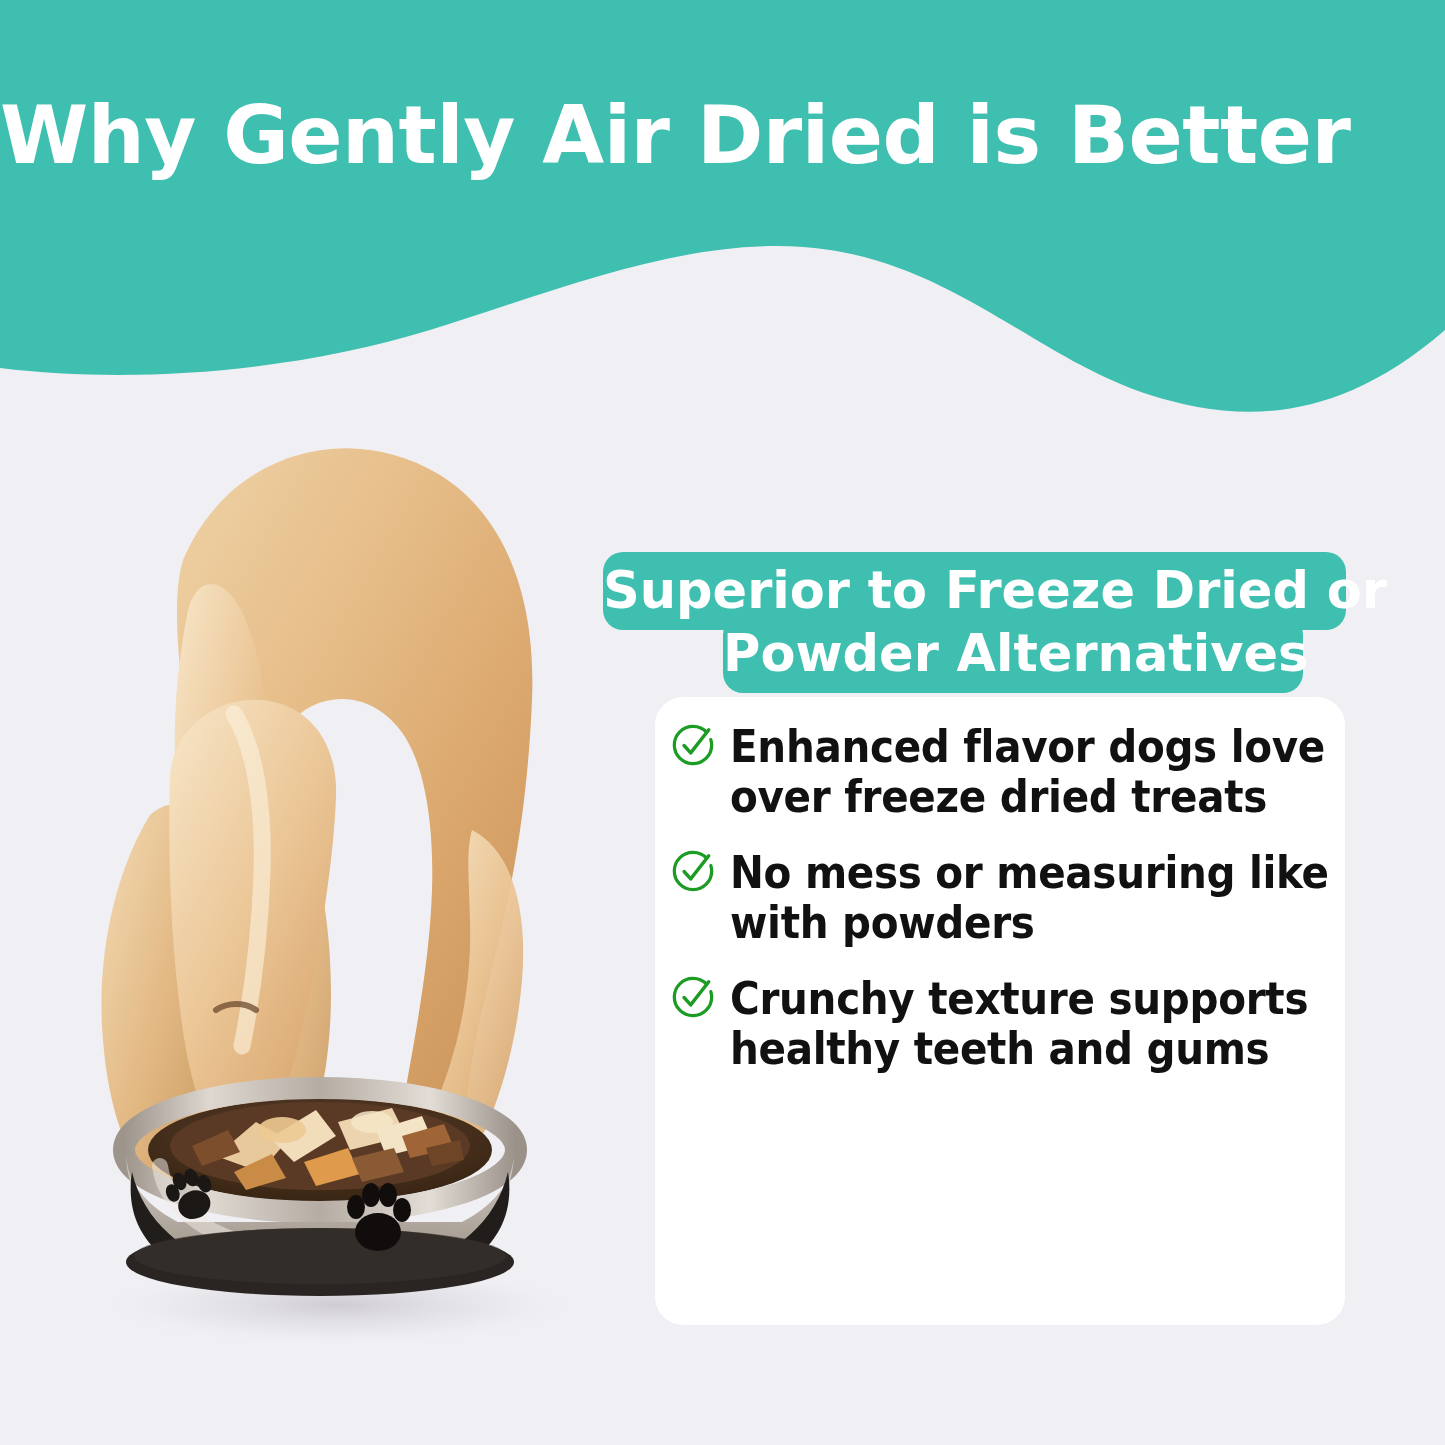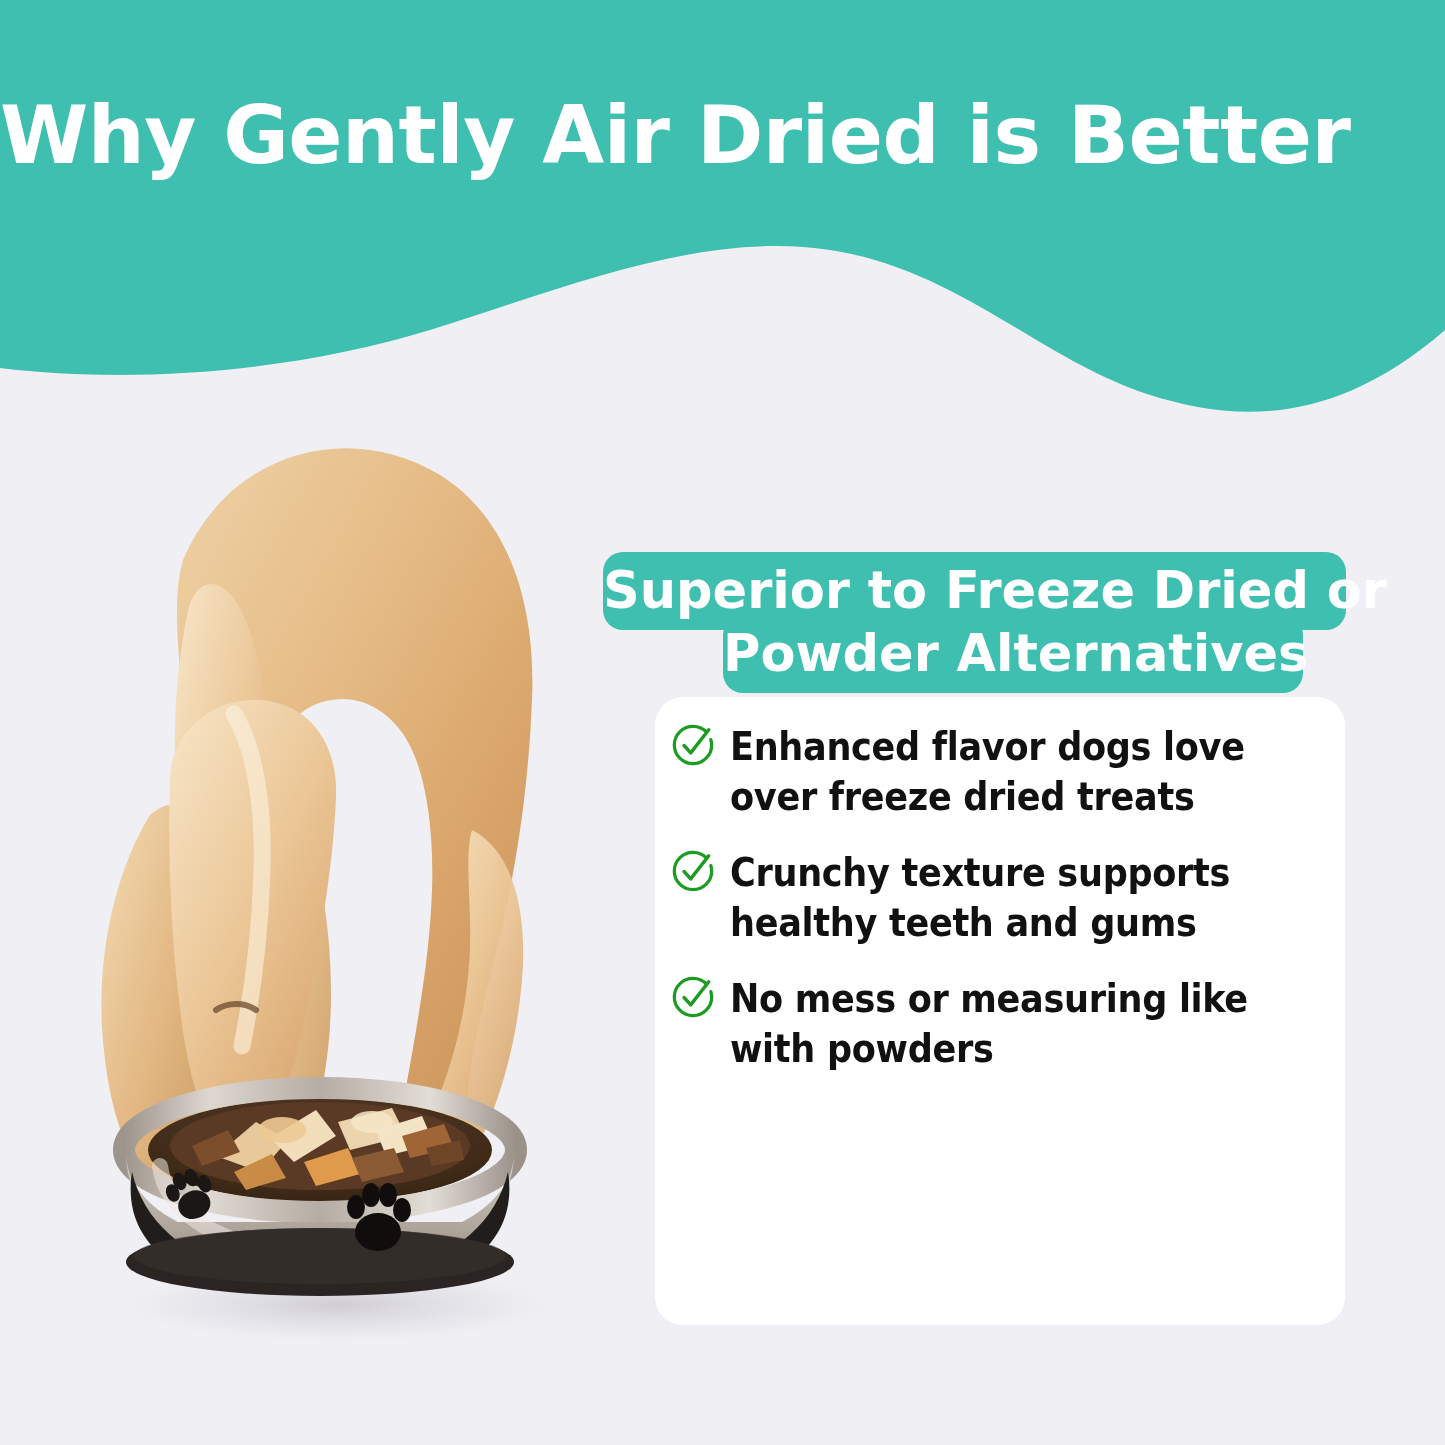--- a/index.html
+++ b/index.html
@@ -64,21 +64,21 @@
   .bullet{
     display:flex;align-items:flex-start;gap:16px;
     margin-bottom:26px;
   }
   .bullet:last-child{margin-bottom:0;}
   .check-icon{flex:0 0 auto;width:42px;height:42px;margin-top:2px;}
   .check-icon svg{display:block;width:42px;height:42px;}
   .bullet-text{
     font-family:"DejaVu Sans Condensed","Liberation Sans",sans-serif;
     font-weight:bold;
-    font-size:39px;
+    font-size:45px;
     line-height:50px;
     color:#111111;
     letter-spacing:-0.3px;
   }
 </style>
 </head>
 <body>
 
 <div id="stage">
 
@@ -297,31 +297,31 @@
 
     <div class="bullet">
       <span class="check-icon">
         <svg viewBox="0 0 40 40">
           <path d="M33,8 C30,4.4 25.3,2.2 20,2.2 C10.2,2.2 2.2,10.2 2.2,20
                    C2.2,29.8 10.2,37.8 20,37.8 C29.8,37.8 37.8,29.8 37.8,20
                    C37.8,18.2 37.5,16.5 37,14.9" fill="none" stroke="#1d9c24" stroke-width="3.1" stroke-linecap="round"></path>
           <path d="M11.5,20.5 L17.8,27.5 L35,5.5" fill="none" stroke="#1d9c24" stroke-width="3.3" stroke-linecap="round" stroke-linejoin="round"></path>
         </svg>
       </span>
-      <span class="bullet-text">Crunchy texture supports healthy teeth and gums</span>
+      <span class="bullet-text">No mess or measuring like with powders</span>
     </div>
 
     <div class="bullet">
       <span class="check-icon">
         <svg viewBox="0 0 40 40">
           <path d="M33,8 C30,4.4 25.3,2.2 20,2.2 C10.2,2.2 2.2,10.2 2.2,20
                    C2.2,29.8 10.2,37.8 20,37.8 C29.8,37.8 37.8,29.8 37.8,20
                    C37.8,18.2 37.5,16.5 37,14.9" fill="none" stroke="#1d9c24" stroke-width="3.1" stroke-linecap="round"></path>
           <path d="M11.5,20.5 L17.8,27.5 L35,5.5" fill="none" stroke="#1d9c24" stroke-width="3.3" stroke-linecap="round" stroke-linejoin="round"></path>
         </svg>
       </span>
-      <span class="bullet-text">No mess or measuring like with powders</span>
+      <span class="bullet-text">Crunchy texture supports healthy teeth and gums</span>
     </div>
 
 
   </div>
 
 </div>
 
 </body></html>

